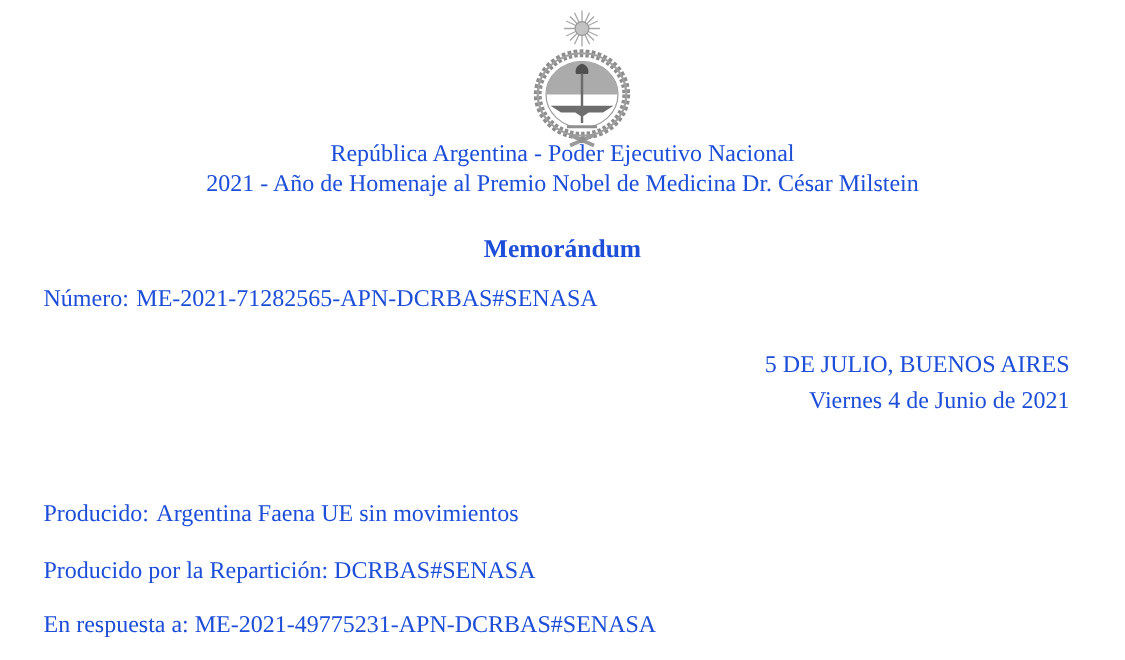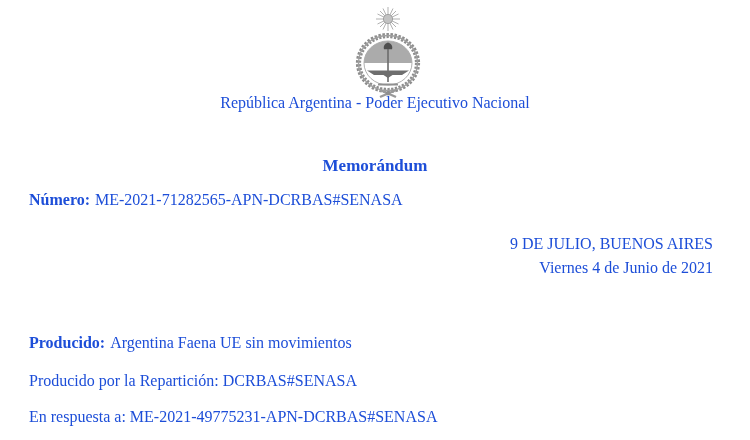--- a/index.html
+++ b/index.html
@@ -18,21 +18,21 @@
   .emblem { position: absolute; left: 347px; top: 5px; width: 82px; height: 96px; }
   .hdr1 { top: 94px; }
   .hdr2 { top: 114px; }
   .doc-title { top: 156px; font-weight: bold; font-size: 17px; }
   .numero { top: 191px; left: 29px; }
   .place-line { top: 235px; right: 37px; text-align: right; }
   .date-line  { top: 259px; right: 37px; text-align: right; }
   .referencia { top: 334px; left: 29px; }
   .producido  { top: 372px; left: 29px; }
   .respuesta  { top: 408px; left: 29px; }
-  .lbl { font-weight: bold; margin-right: 5px; }
+  .lbl { font-weight: normal; margin-right: 5px; }
 </style>
 </head>
 <body>
 
 <div class="page">
 
   <div class="emblem">
     <svg viewBox="0 0 82 96" width="82" height="96" xmlns="http://www.w3.org/2000/svg">
 
       <g stroke="#a8a8a8" stroke-width="0.9">
@@ -69,28 +69,29 @@
       <path d="M20,65.5 L62,65.5 L55,70 L45.5,70 L41,73 L36.5,70 L27,70 Z" fill="#6e6e6e"></path>
 
       <path d="M31,79.5 h20" stroke="#8f8f8f" stroke-width="2" fill="none"></path>
 
       <path d="M33,85 L49,92 M49,85 L33,92" stroke="#9a9a9a" stroke-width="2.4" fill="none"></path>
       <circle cx="41" cy="88.3" r="2.2" fill="#8f8f8f"></circle>
     </svg>
   </div>
 
   <div class="abs centered hdr1">República Argentina - Poder Ejecutivo Nacional</div>
+  <div class="abs centered hdr2">2021 - Año de Homenaje al Premio Nobel de Medicina Dr. César Milstein</div>
 
   <div class="abs centered doc-title">Memorándum</div>
 
   <div class="abs numero">
     <span class="lbl">Número:</span><span>ME-2021-71282565-APN-DCRBAS#SENASA</span>
   </div>
 
-  <div class="abs place-line">9 DE JULIO, BUENOS AIRES</div>
+  <div class="abs place-line">5 DE JULIO, BUENOS AIRES</div>
   <div class="abs date-line">Viernes 4 de Junio de 2021</div>
 
   <div class="abs referencia">
     <span class="lbl">Producido:</span><span>Argentina Faena UE sin movimientos</span>
   </div>
 
   <div class="abs producido">Producido por la Repartición: DCRBAS#SENASA</div>
 
   <div class="abs respuesta">En respuesta a: ME-2021-49775231-APN-DCRBAS#SENASA</div>
 

